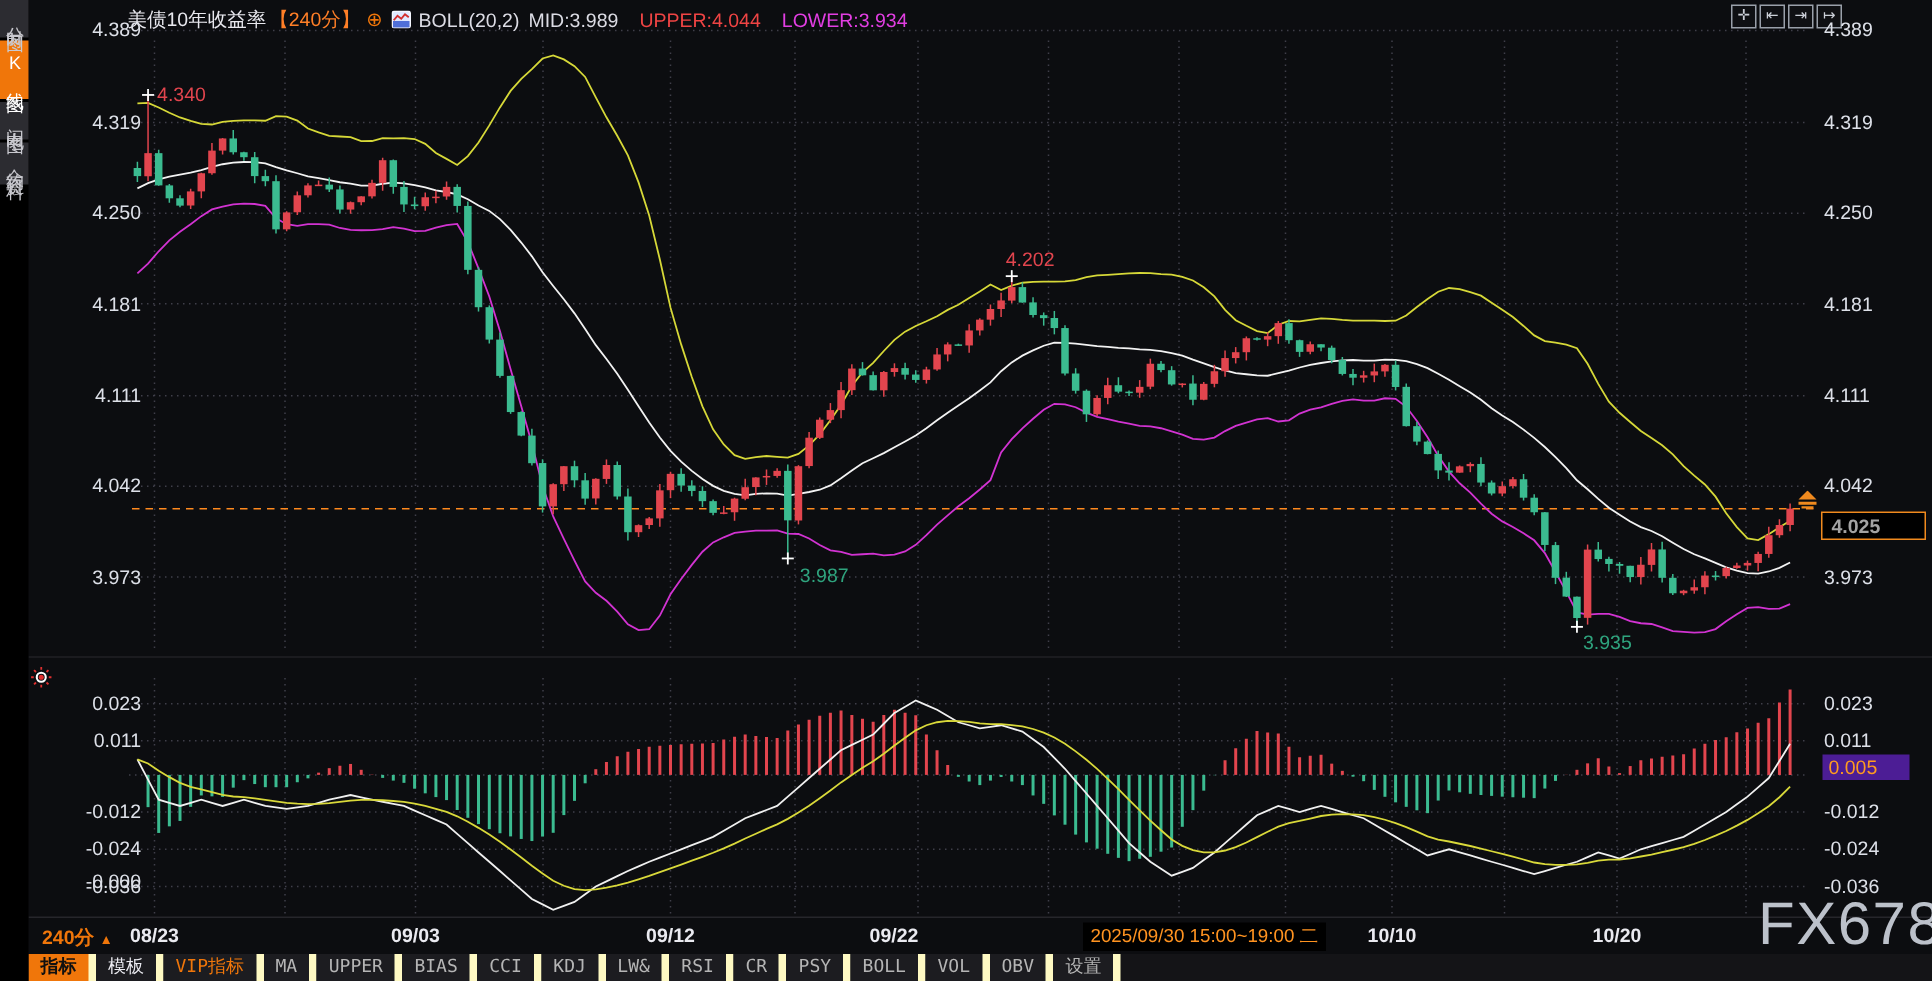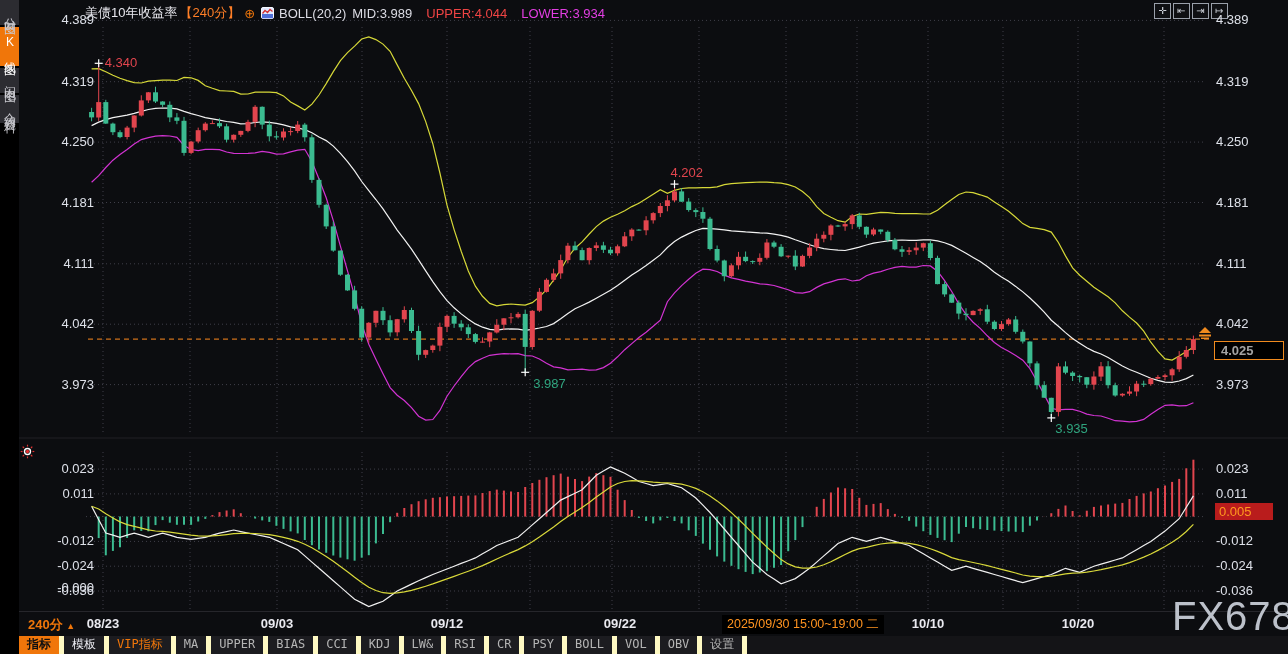--- a/index.html
+++ b/index.html
@@ -33,21 +33,21 @@
   .macd-header{position:absolute;left:88px;top:443px;z-index:3;font-size:13px;}
   .m-formula,.m-diff{color:#dcdce4;}
   .m-diff{margin-left:5px;}
   .m-dea{color:#d9d93a;margin-left:12px;}
   .m-macd{color:#e23ee2;margin-left:12px;}
   .sunicon{position:absolute;left:20px;top:444px;z-index:3;cursor:pointer;}
   
   .pricebox{position:absolute;left:1214px;top:341px;width:62px;height:17px;border:1px solid #f08a1e;
             background:#000;color:#a3a3a3;font-size:13px;line-height:17px;padding-left:6px;z-index:3;font-weight:bold;}
   .pricearrow{position:absolute;left:1197px;top:327px;z-index:3;}
-  .macdbox{position:absolute;left:1215px;top:503px;width:50px;background:#b91c1c;color:#ff9b1f;
+  .macdbox{position:absolute;left:1215px;top:503px;width:50px;background:#4c1d95;color:#ff9b1f;
            font-size:13px;padding:1px 4px;z-index:3;}
   
   .xrow{position:absolute;left:0;top:612px;width:1288px;height:24px;z-index:3;}
   .xperiod{position:absolute;left:28px;top:4px;color:#f0760a;font-size:13px;font-weight:bold;cursor:pointer;}
   .xarrow{font-size:9px;}
   .xlab{position:absolute;top:4px;transform:translateX(-50%);color:#eaeaf0;font-size:13px;font-weight:bold;}
   .xtip{position:absolute;left:722px;top:3px;background:#000;color:#ff9320;font-size:12.5px;padding:1px 5px;}
   
   .toolbar{position:absolute;left:19px;top:636px;right:0;height:18px;background:#141417;display:flex;z-index:3;}
   .tbtn{font-size:12px;color:#b5b5b5;background:#1c1c20;border-right:5px solid #fef9c3;padding:1px 8px;
@@ -671,21 +671,21 @@
   </svg>
   <div class="pricebox"><span>4.025</span></div>
   <div class="macdbox"><span>0.005</span></div>
 
   <div id="xrow" class="xrow">
     <span class="xperiod"><span>240分</span> <span class="xarrow">▲</span></span>
     <span class="xtip">2025/09/30 15:00~19:00 二</span>
   <div class="xlab" style="left: 103px;">08/23</div>
       <div class="xlab" style="left: 277px;">09/03</div>
       <div class="xlab" style="left: 447px;">09/12</div>
-      <div class="xlab" style="left: 620px;">09/22</div>
+      <div class="xlab" style="left: 596px;">09/22</div>
       <div class="xlab" style="left: 928px;">10/10</div>
       <div class="xlab" style="left: 1078px;">10/20</div>
     </div>
 
   <div id="toolbar" class="toolbar">
       <div class="tbtn active">指标</div>
       <div class="tbtn bright">模板</div>
       <div class="tbtn vip">VIP指标</div>
       <div class="tbtn">MA</div>
       <div class="tbtn">UPPER</div>

